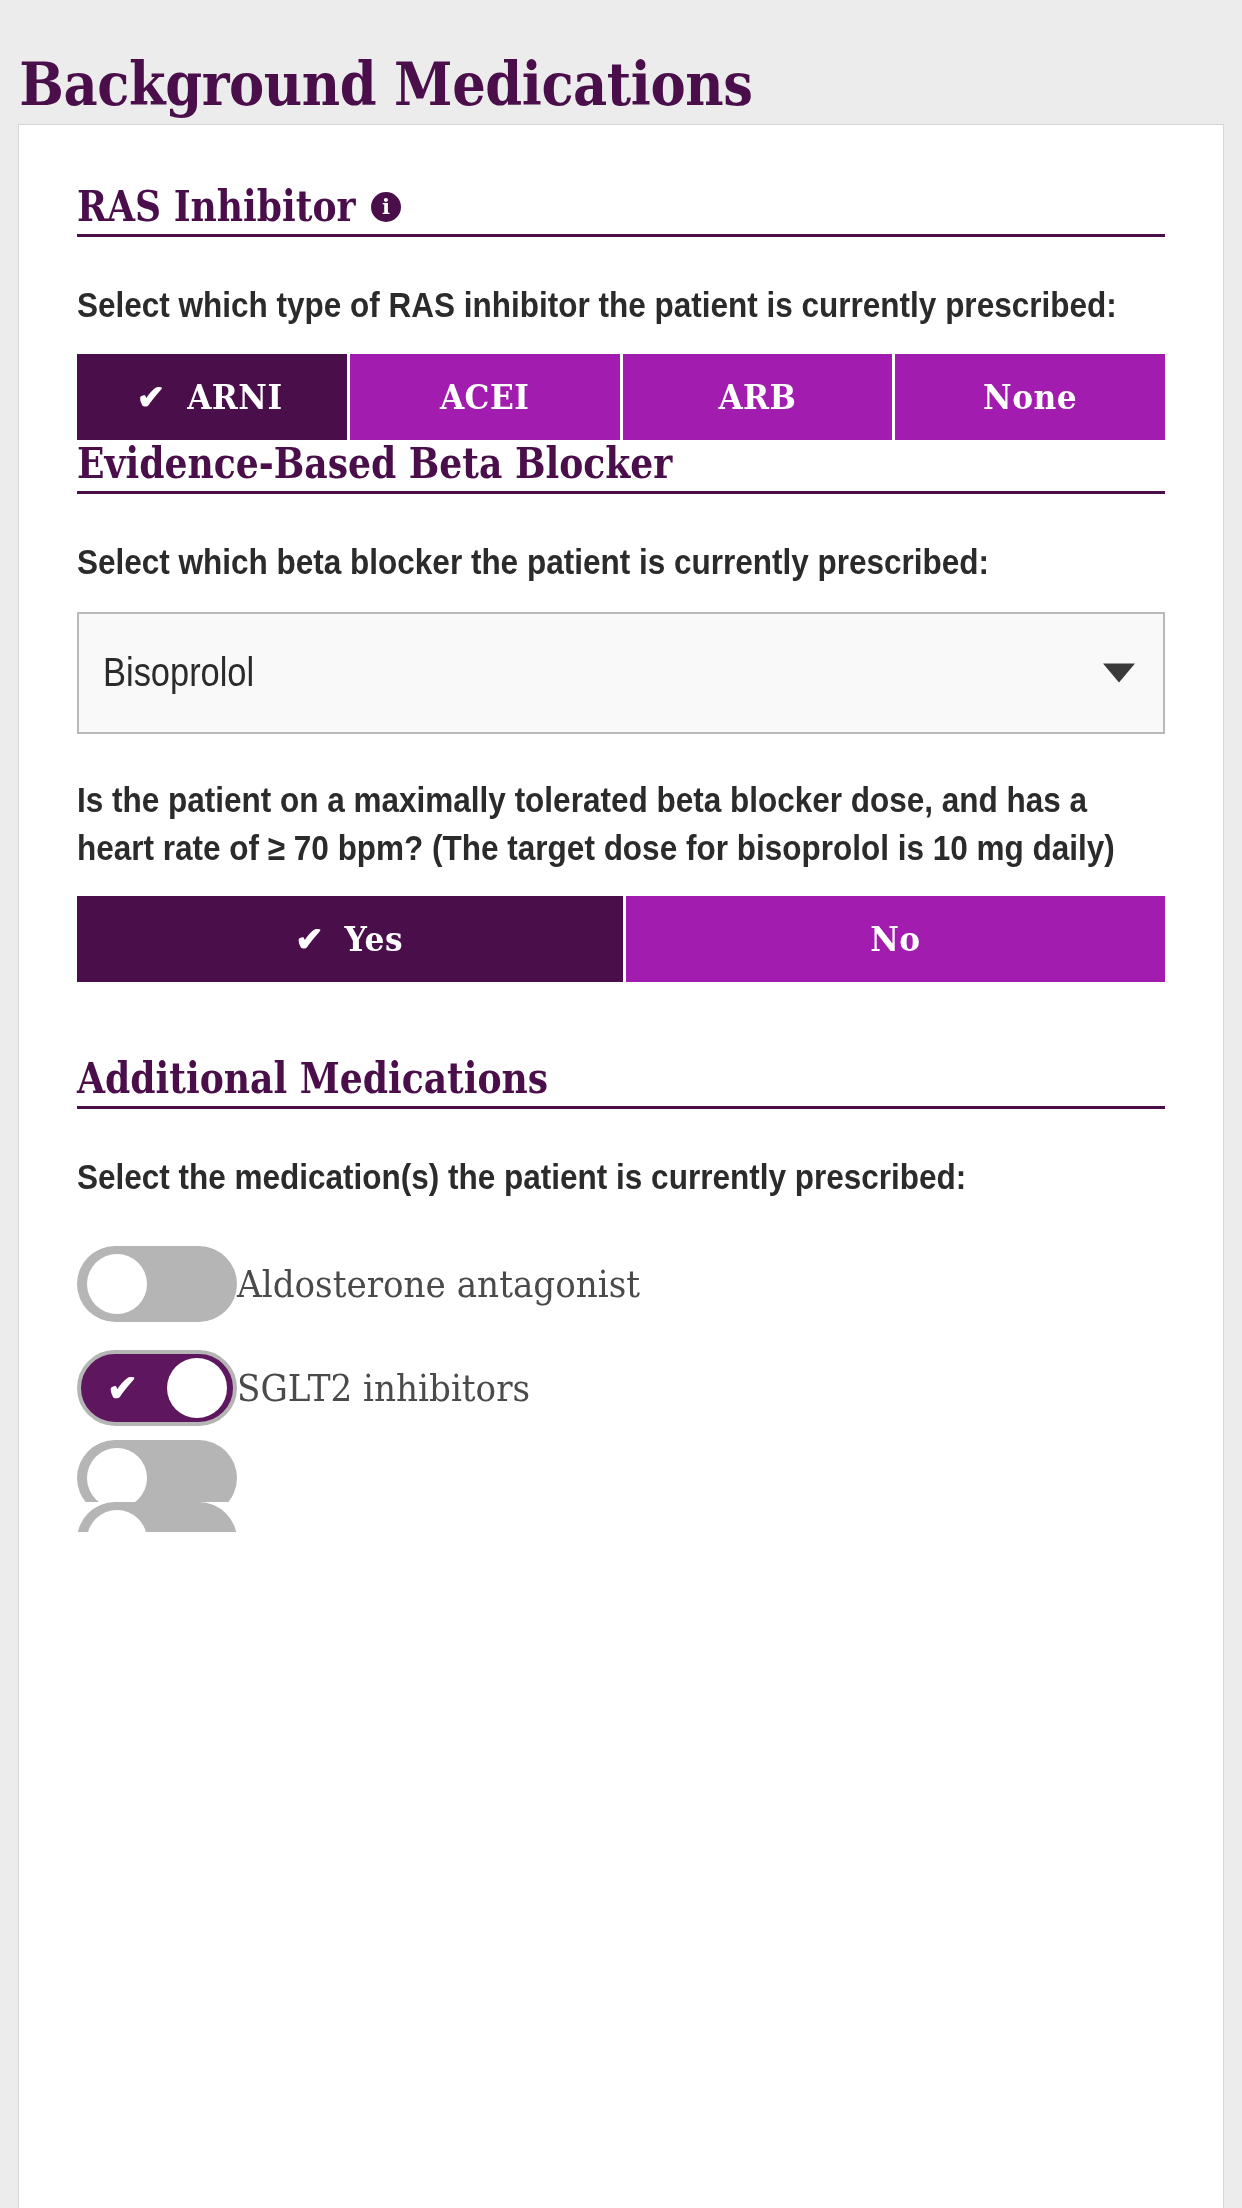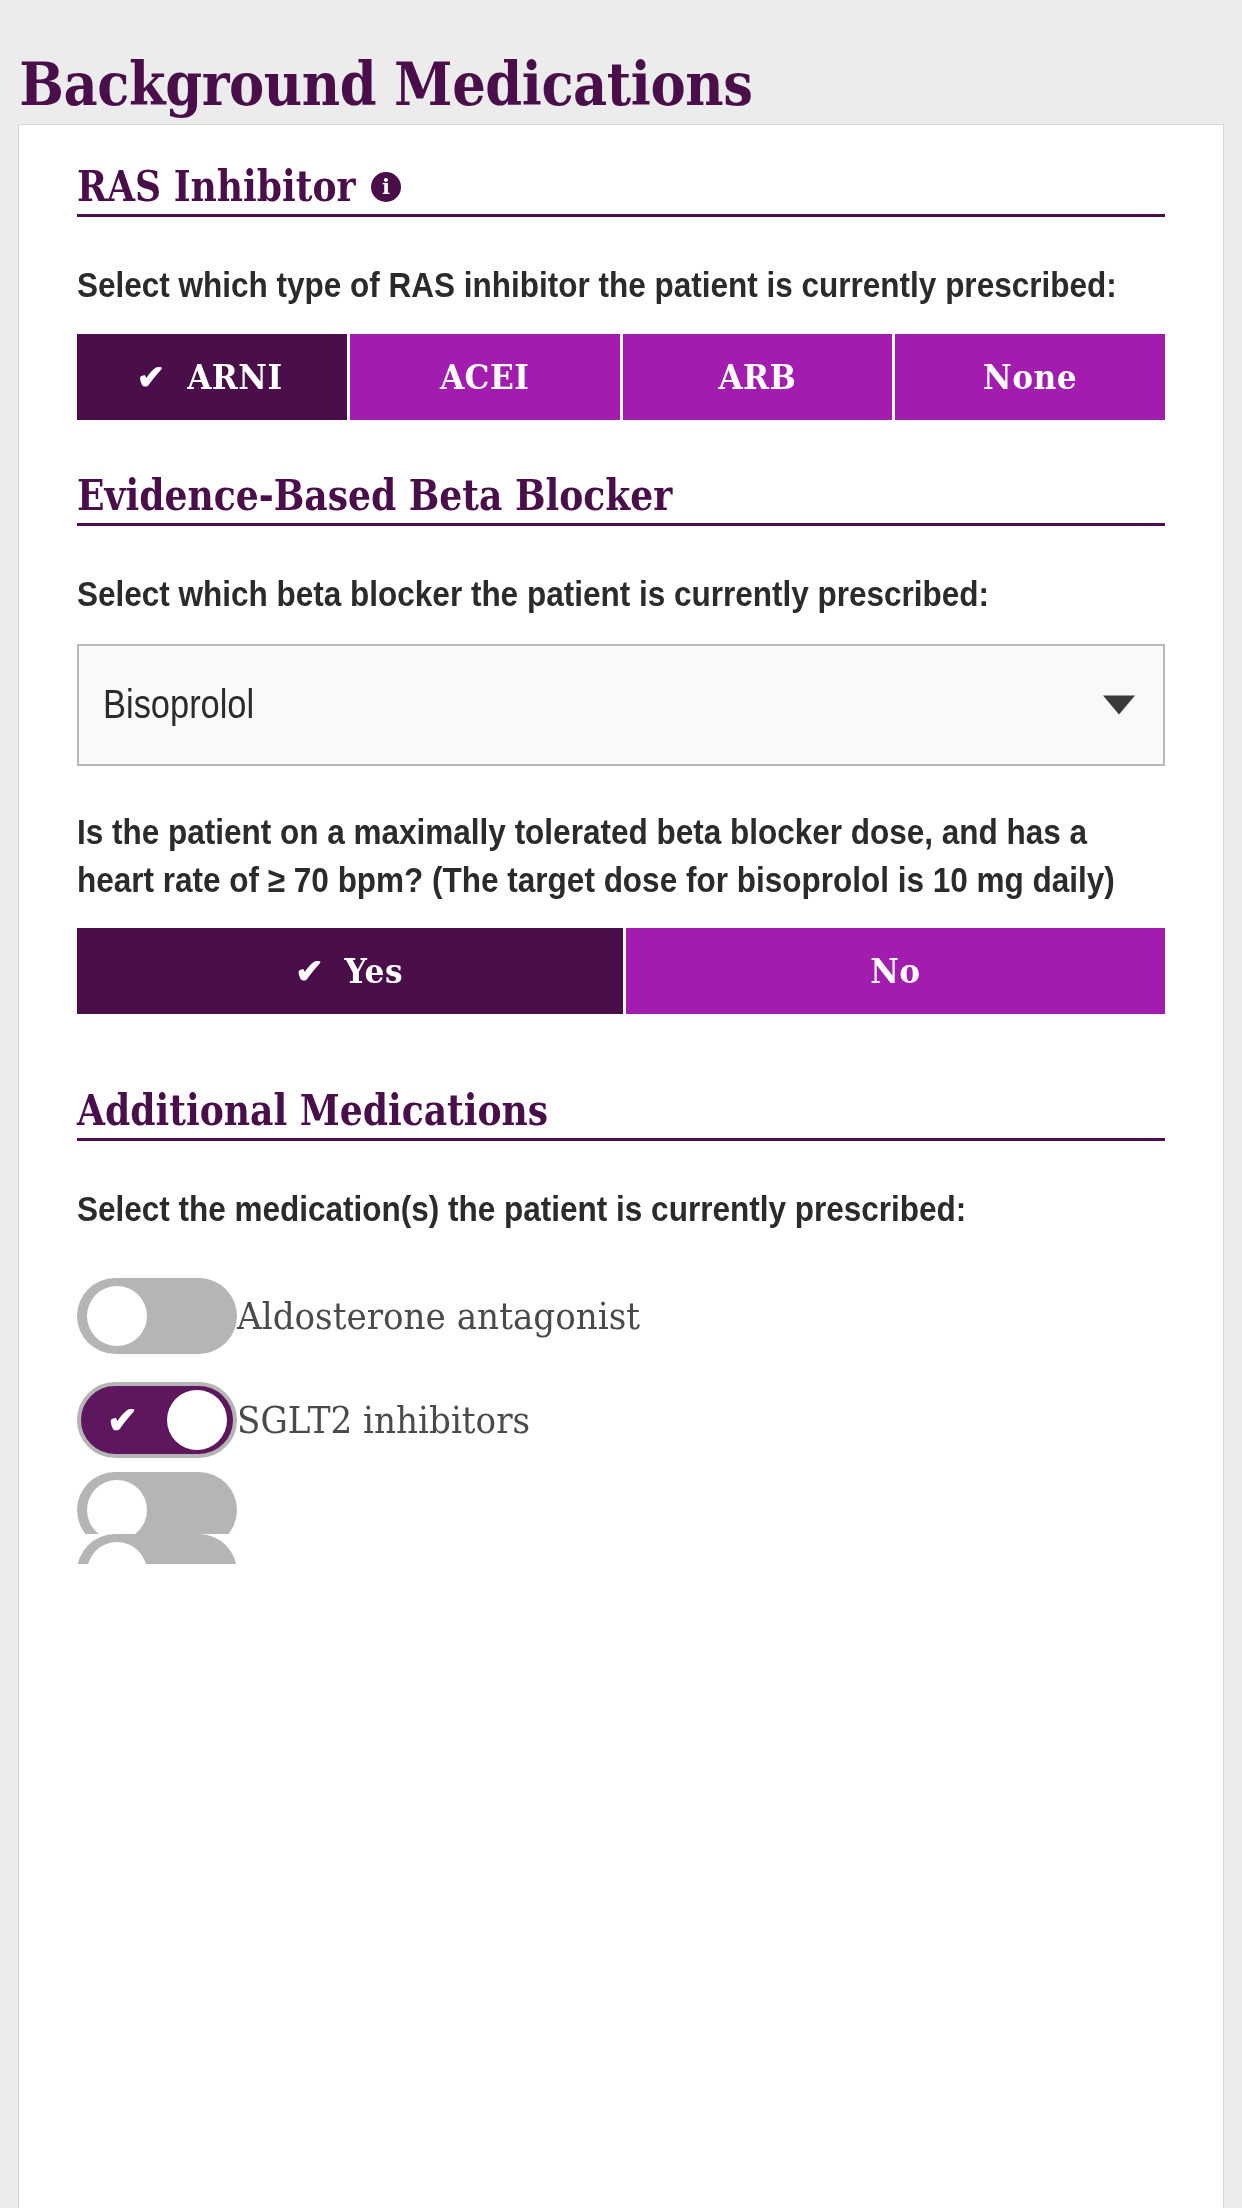--- a/index.html
+++ b/index.html
@@ -78,22 +78,22 @@
     background: #4a0e4a;
     color: #ffffff;
     font-family: "DejaVu Serif", serif;
     font-weight: 700;
     font-size: 21px;
     line-height: 1;
     flex: 0 0 auto;
     margin-left: -44px;
   }
 
-  .sec-1 { margin-top: 38px; }
-  .sec-2 { margin-top: 52px; }
+  .sec-1 { margin-top: 58px; }
+  .sec-2 { }
   .sec-3 { margin-top: 73px; }
 
   
   .prompt {
     font-family: "Liberation Sans", sans-serif;
     font-weight: 700;
     font-size: 35px;
     line-height: 1.38;
     color: #2b2b2b;
     transform: scaleX(0.9);

